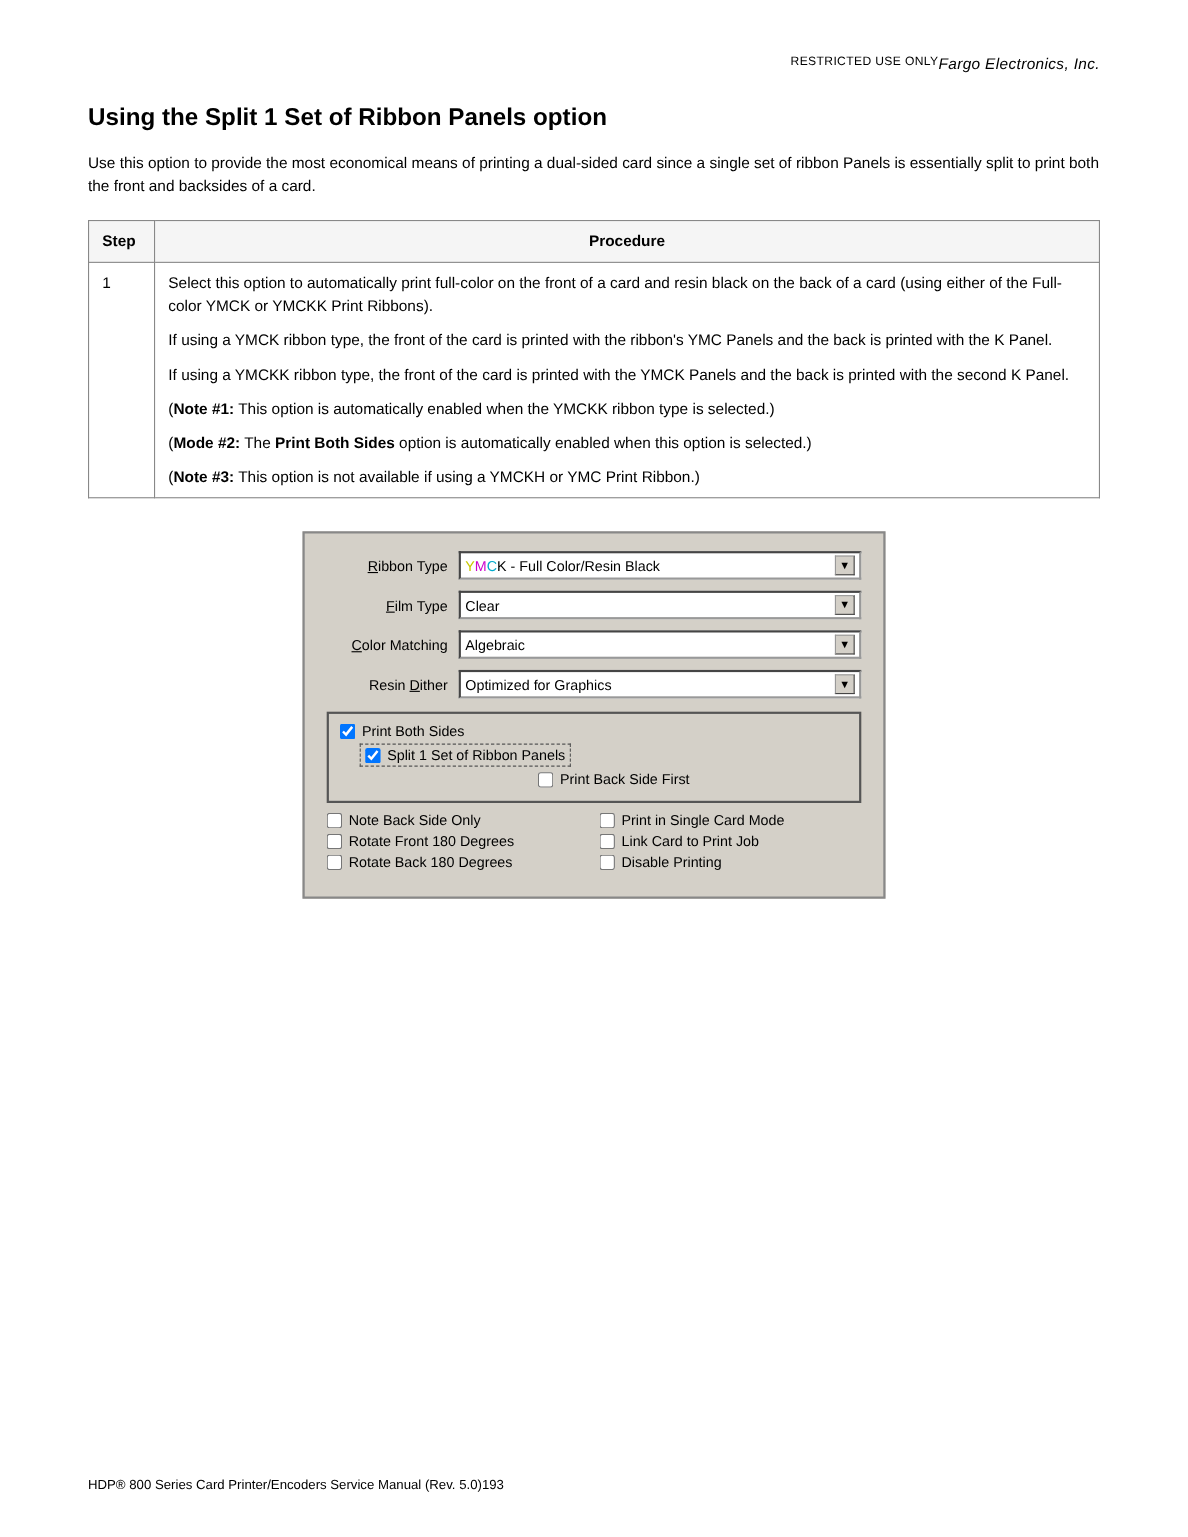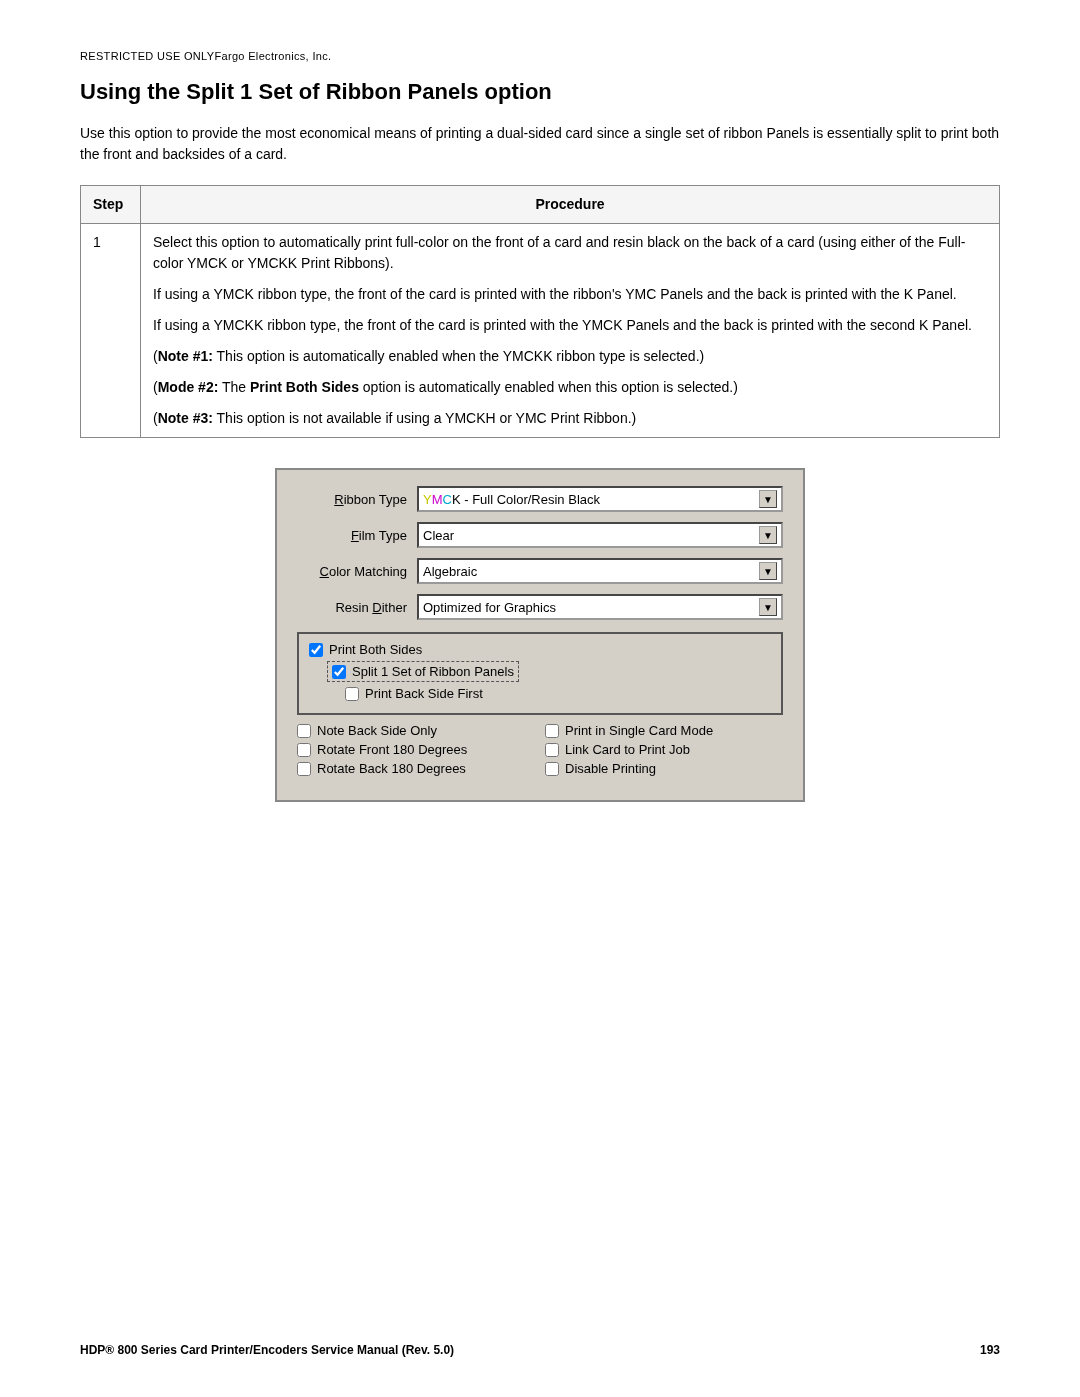--- a/index.html
+++ b/index.html
@@ -13,31 +13,32 @@
       position: relative;
     }
     .page {
       width: 1080px;
       min-height: 1397px;
       padding: 50px 80px 60px 80px;
       position: relative;
     }
     .header {
       display: flex;
-      justify-content: flex-start;
-      margin-bottom: 17px;
+      justify-content: flex-end;
+      margin-bottom: 28px;
       font-size: 11px;
       letter-spacing: 0.03em;
     }
     .header-left {
       text-transform: uppercase;
       font-size: 11px;
     }
     .header-right {
-      font-size: 11px;
+      font-size: 14px;
+      font-style: italic;
     }
     .section-title {
       font-size: 22px;
       font-weight: bold;
       margin-bottom: 18px;
     }
     .intro-text {
       font-size: 14px;
       line-height: 1.5;
       margin-bottom: 20px;
@@ -145,30 +146,30 @@
       width: 14px;
       height: 14px;
       flex-shrink: 0;
     }
     .indented {
       margin-left: 18px;
       align-items: center;
     }
     .double-indented {
       margin-left: 36px;
+      justify-content: center;
     }
     .footer {
       position: absolute;
       bottom: 40px;
       left: 80px;
       right: 80px;
       display: flex;
-      justify-content: space-between;
+      justify-content: flex-start;
       font-size: 12px;
-      font-weight: bold;
     }
   </style>
 </head>
 <body>
 
 <div class="page">
 
   <div class="header">
     <span class="header-left">RESTRICTED USE ONLY</span>
     <span class="header-right">Fargo Electronics, Inc.</span>

